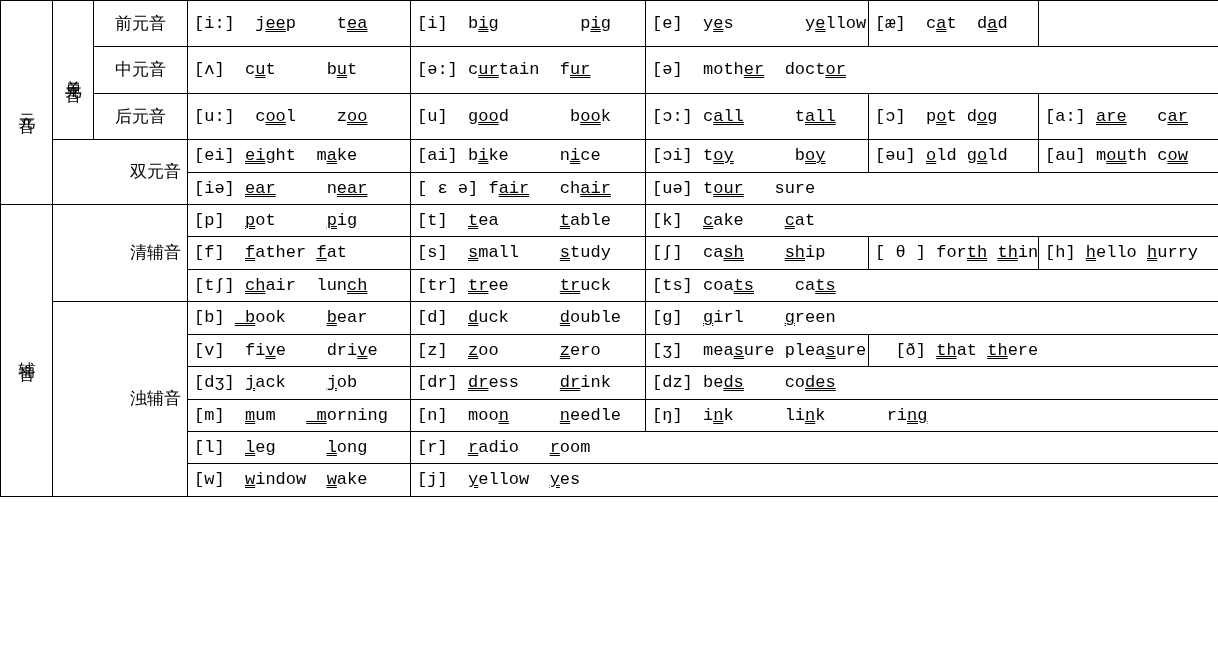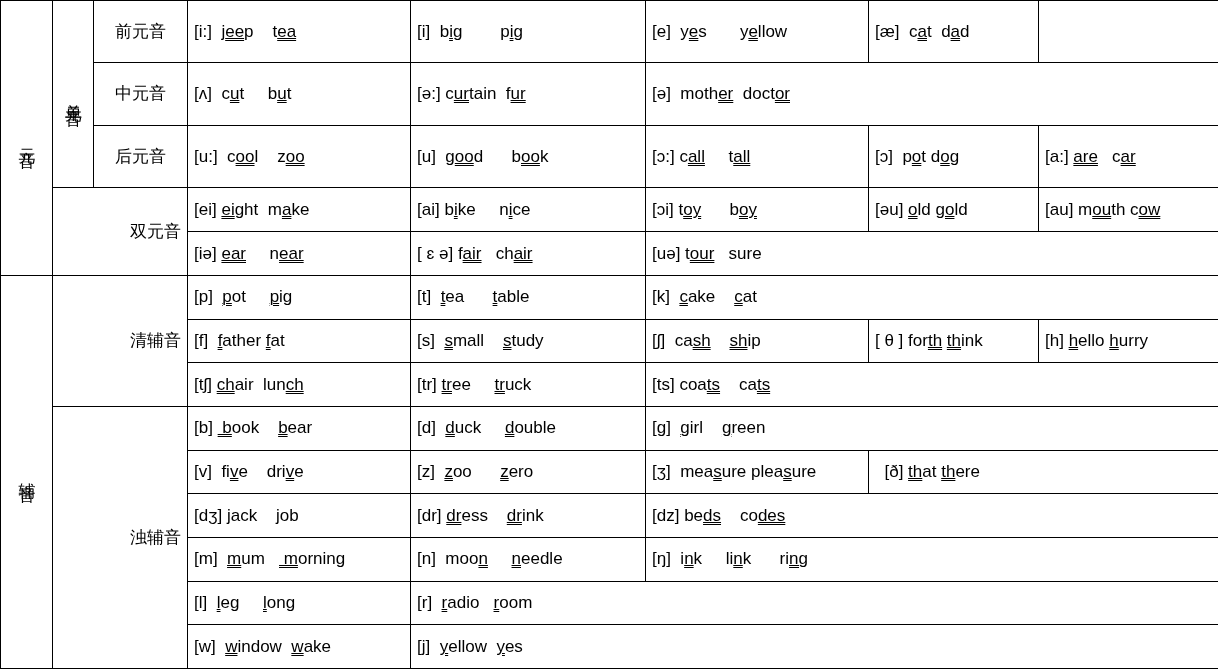--- a/index.html
+++ b/index.html
@@ -9,21 +9,21 @@
   }
   body {
     width: 1218px;
     height: 669px;
     font-family: "Liberation Mono", "DejaVu Sans Mono", monospace;
     color: #000000;
     overflow: hidden;
   }
   table.phonetic-chart {
     width: 1218px;
-    height: 669px;
+    height: 497px;
     border-collapse: collapse;
     table-layout: fixed;
   }
   table.phonetic-chart td {
     border: 1px solid #000000;
     padding: 0 6px;
     vertical-align: middle;
     font-size: 17px;
     line-height: 1.15;
     white-space: pre;
@@ -52,21 +52,21 @@
   }
   
   td.sublabel {
     text-align: center;
     font-family: "DejaVu Sans", "Liberation Sans", sans-serif;
     font-size: 16px;
     vertical-align: bottom;
     padding-bottom: 4px;
   }
   td.cell {
-    font-family: Liberation Sans, sans-serif;
+    font-family: Liberation Mono, monospace;
     font-size: 16.5px;
     letter-spacing: 0px;
   }
   .ipa { letter-spacing: 0px; }
   u.dbl {
     text-decoration: underline;
     text-decoration-style: double;
     text-decoration-thickness: 1px;
     text-underline-offset: 1px;
   }

